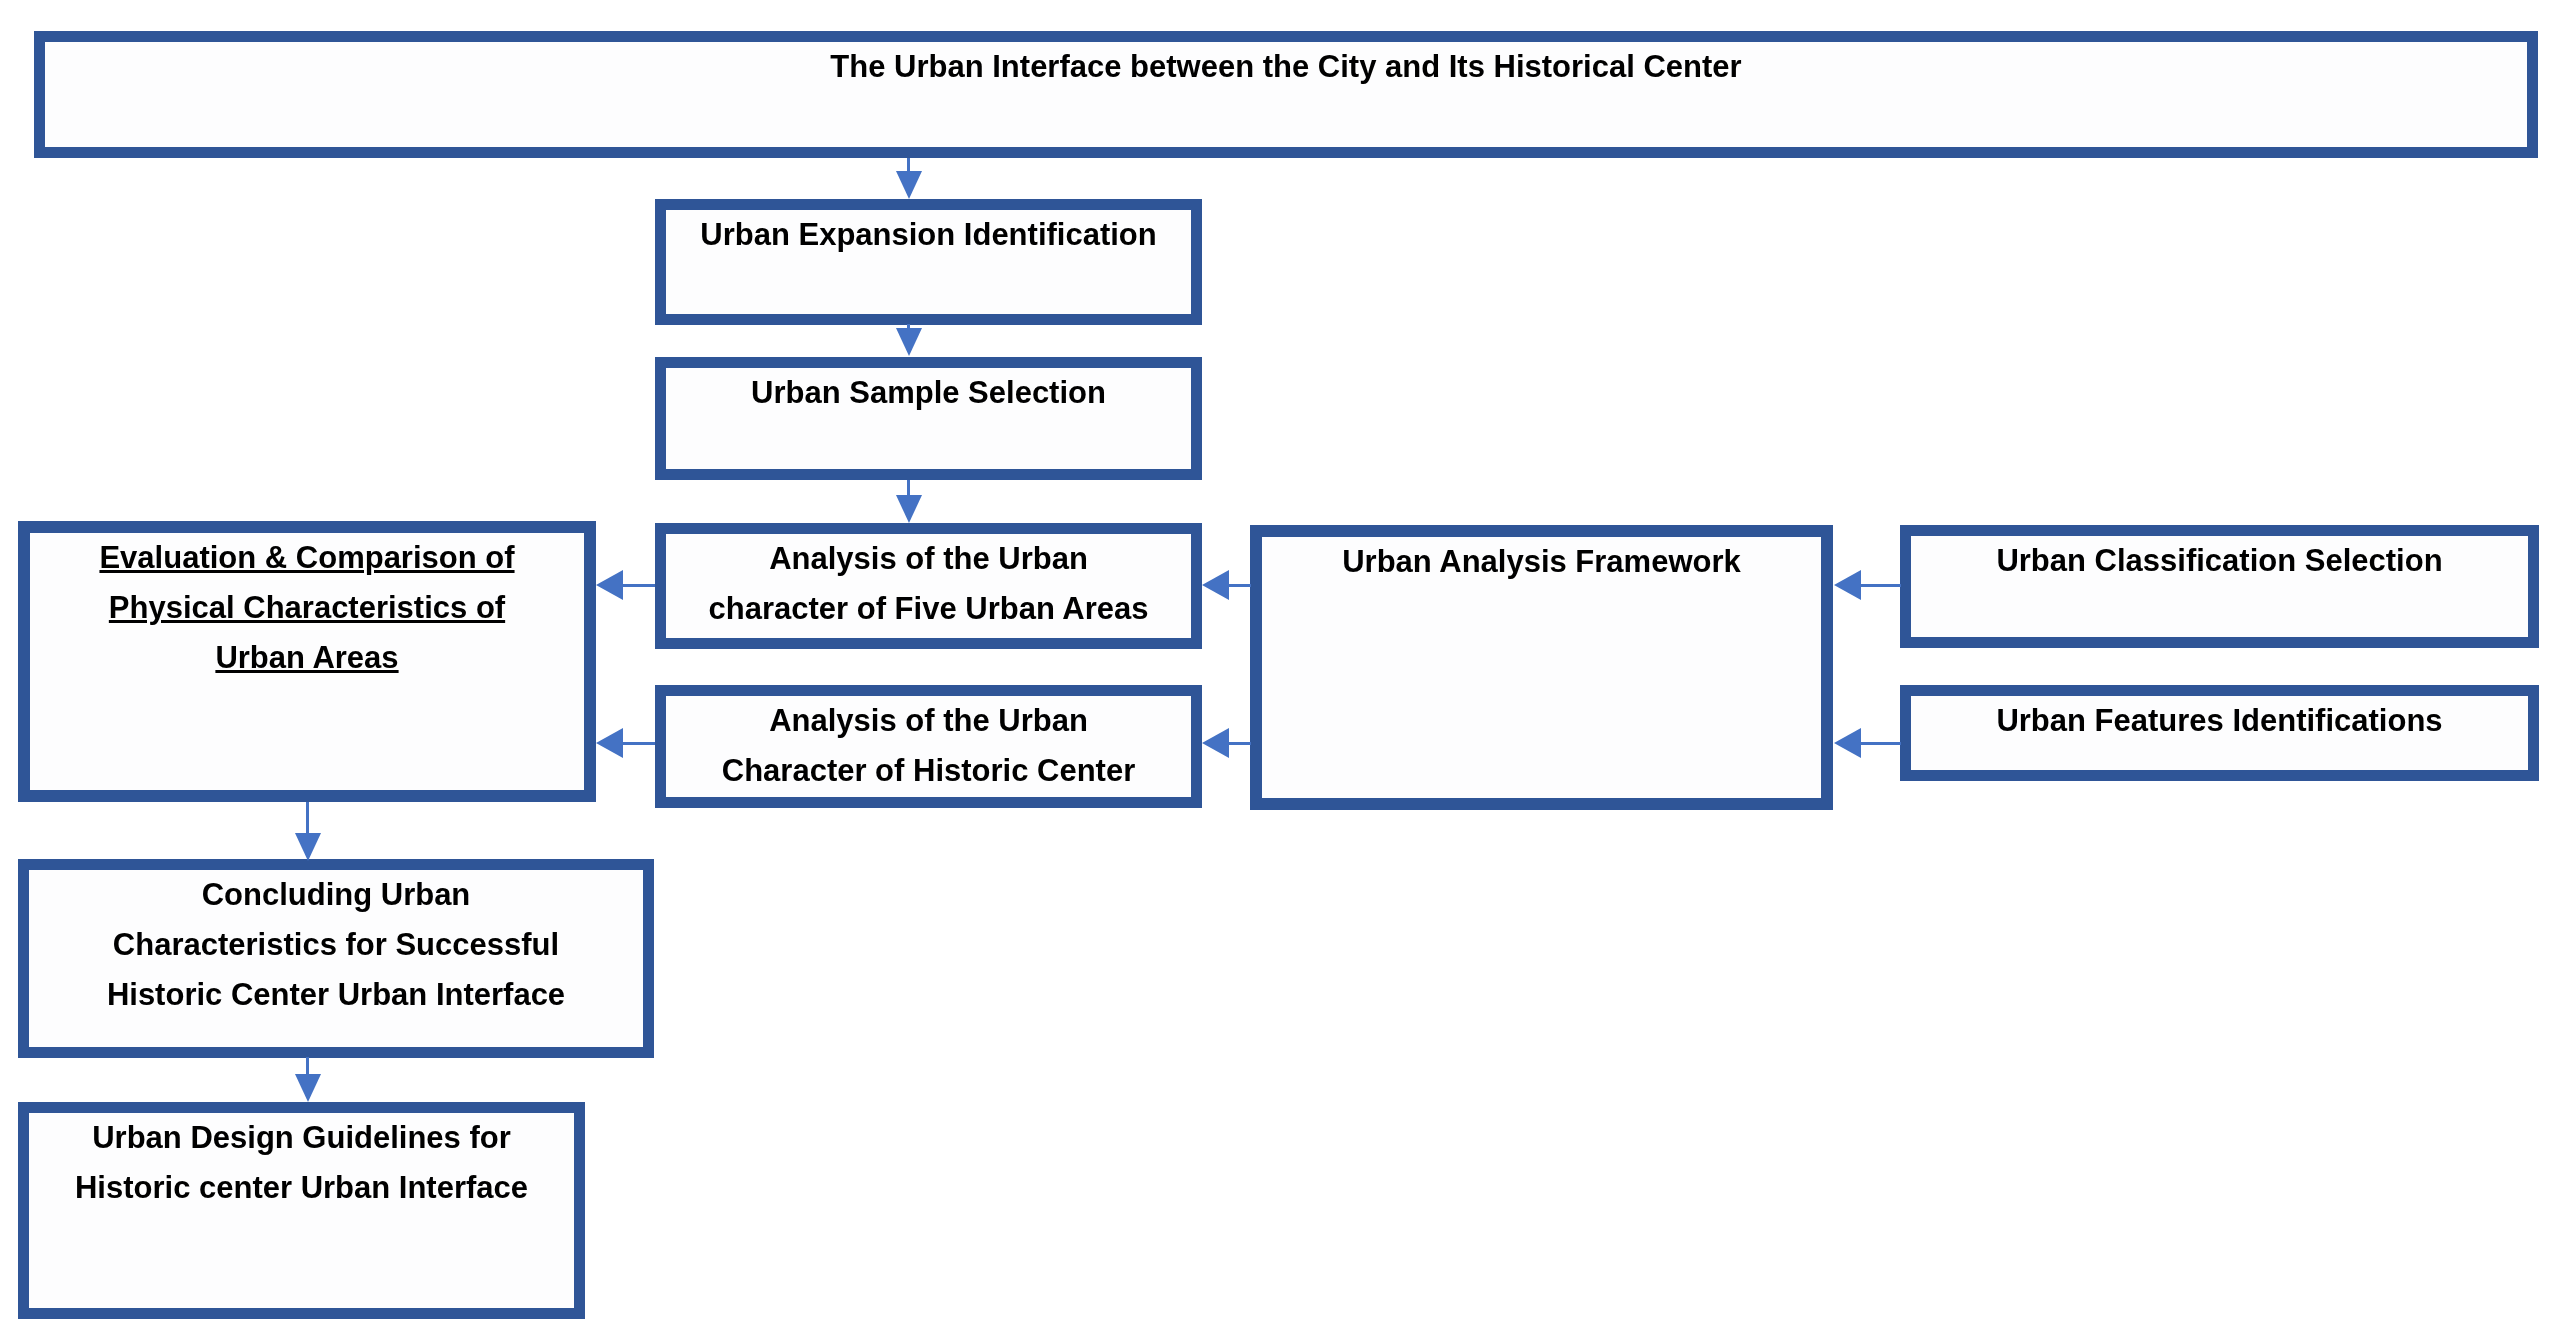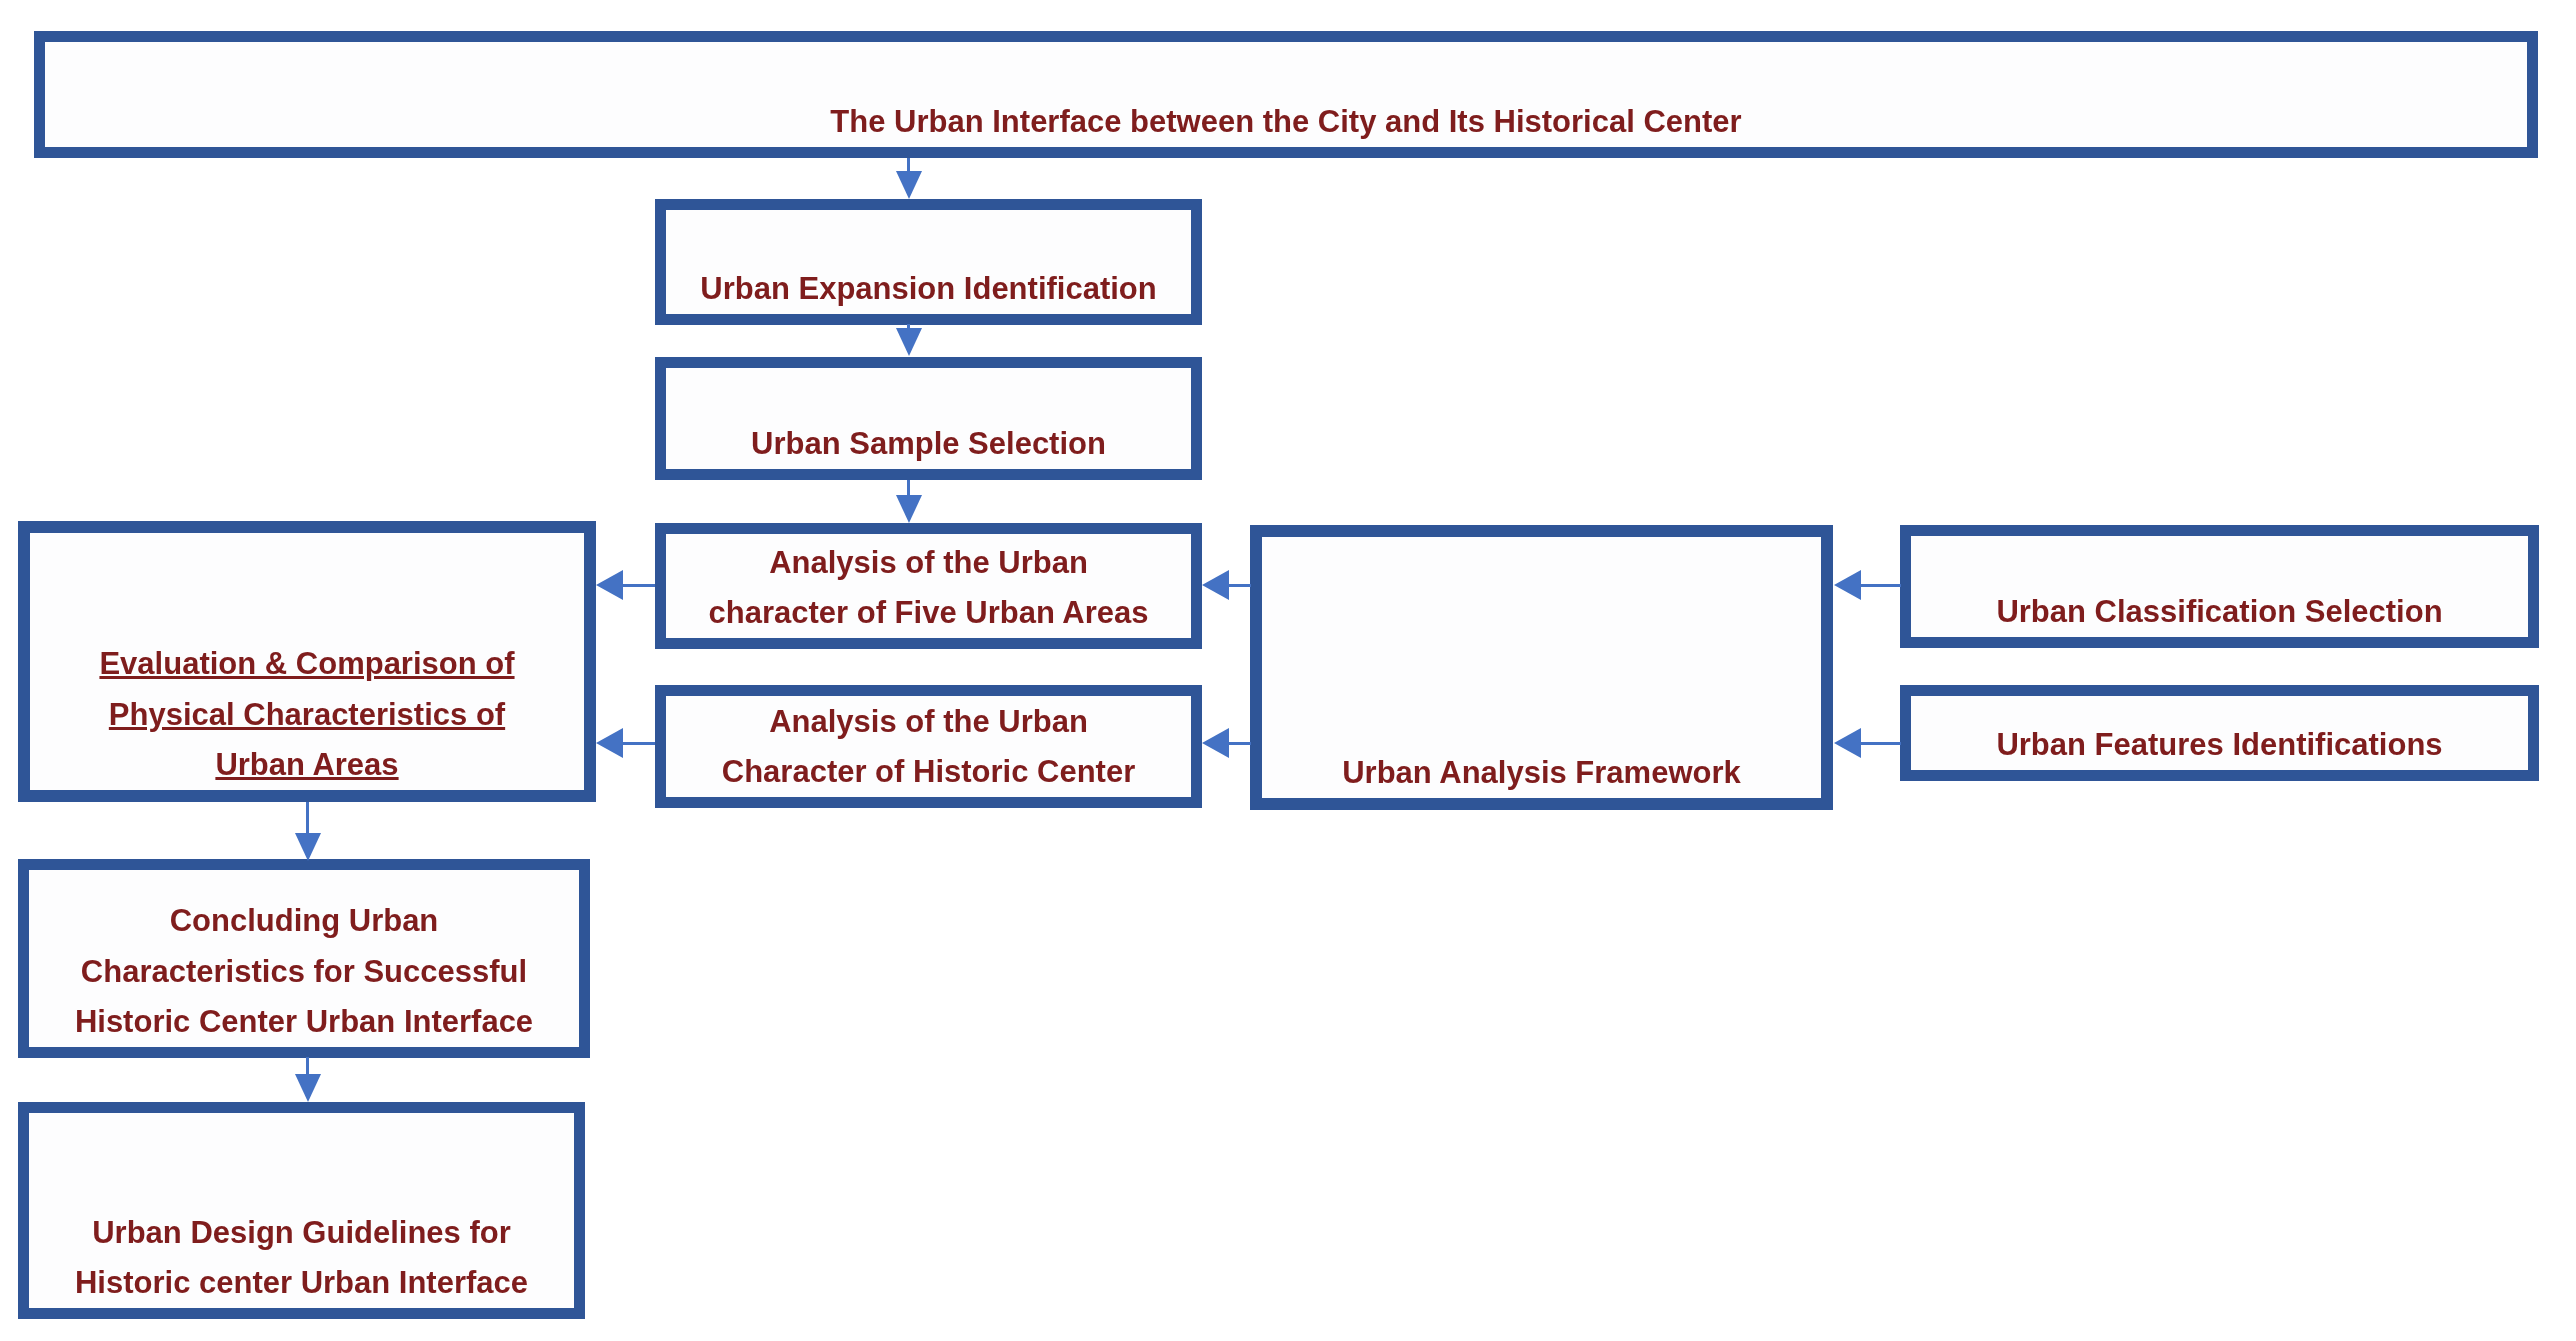--- a/index.html
+++ b/index.html
@@ -10,24 +10,24 @@
     background: #ffffff;
     font-family: "Liberation Sans", sans-serif;
     overflow: hidden;
   }
   .node {
     position: absolute;
     box-sizing: border-box;
     border: 11.3px solid #2f5597;
     background: #fdfdfe;
     display: flex;
-    align-items: flex-end;
+    align-items: flex-start;
     justify-content: center;
     text-align: center;
-    color: #7f1d1d;
+    color: #000000;
     font-weight: 700;
     font-size: 31px;
     line-height: 1.62;
     white-space: pre-line;
   }
   .node.big { border-width: 12px; }
   
   .arrow-down { position: absolute; }
   .arrow-down .stem {
     position: absolute; left: 11.3px; top: 0; width: 3.2px; background: #4472c4;
@@ -87,21 +87,21 @@
   <div class="node" style="left:1900px; top:685px; width:639px; height:96px;">
     <span>Urban Features Identifications</span>
   </div>
 
   <div class="node big" style="left:18px; top:521px; width:578px; height:281px;text-decoration:underline;">
     <span>Evaluation &amp; Comparison of
 Physical Characteristics of
 Urban Areas</span>
   </div>
 
-  <div class="node" style="left:18px; top:859px; width:572px; height:199px;">
+  <div class="node" style="left:18px; top:859px; width:636px; height:199px;">
     <span>Concluding Urban
 Characteristics for Successful
 Historic Center Urban Interface</span>
   </div>
 
   <div class="node" style="left:18px; top:1102px; width:567px; height:217px;">
     <span>Urban Design Guidelines for
 Historic center Urban Interface</span>
   </div>
 

